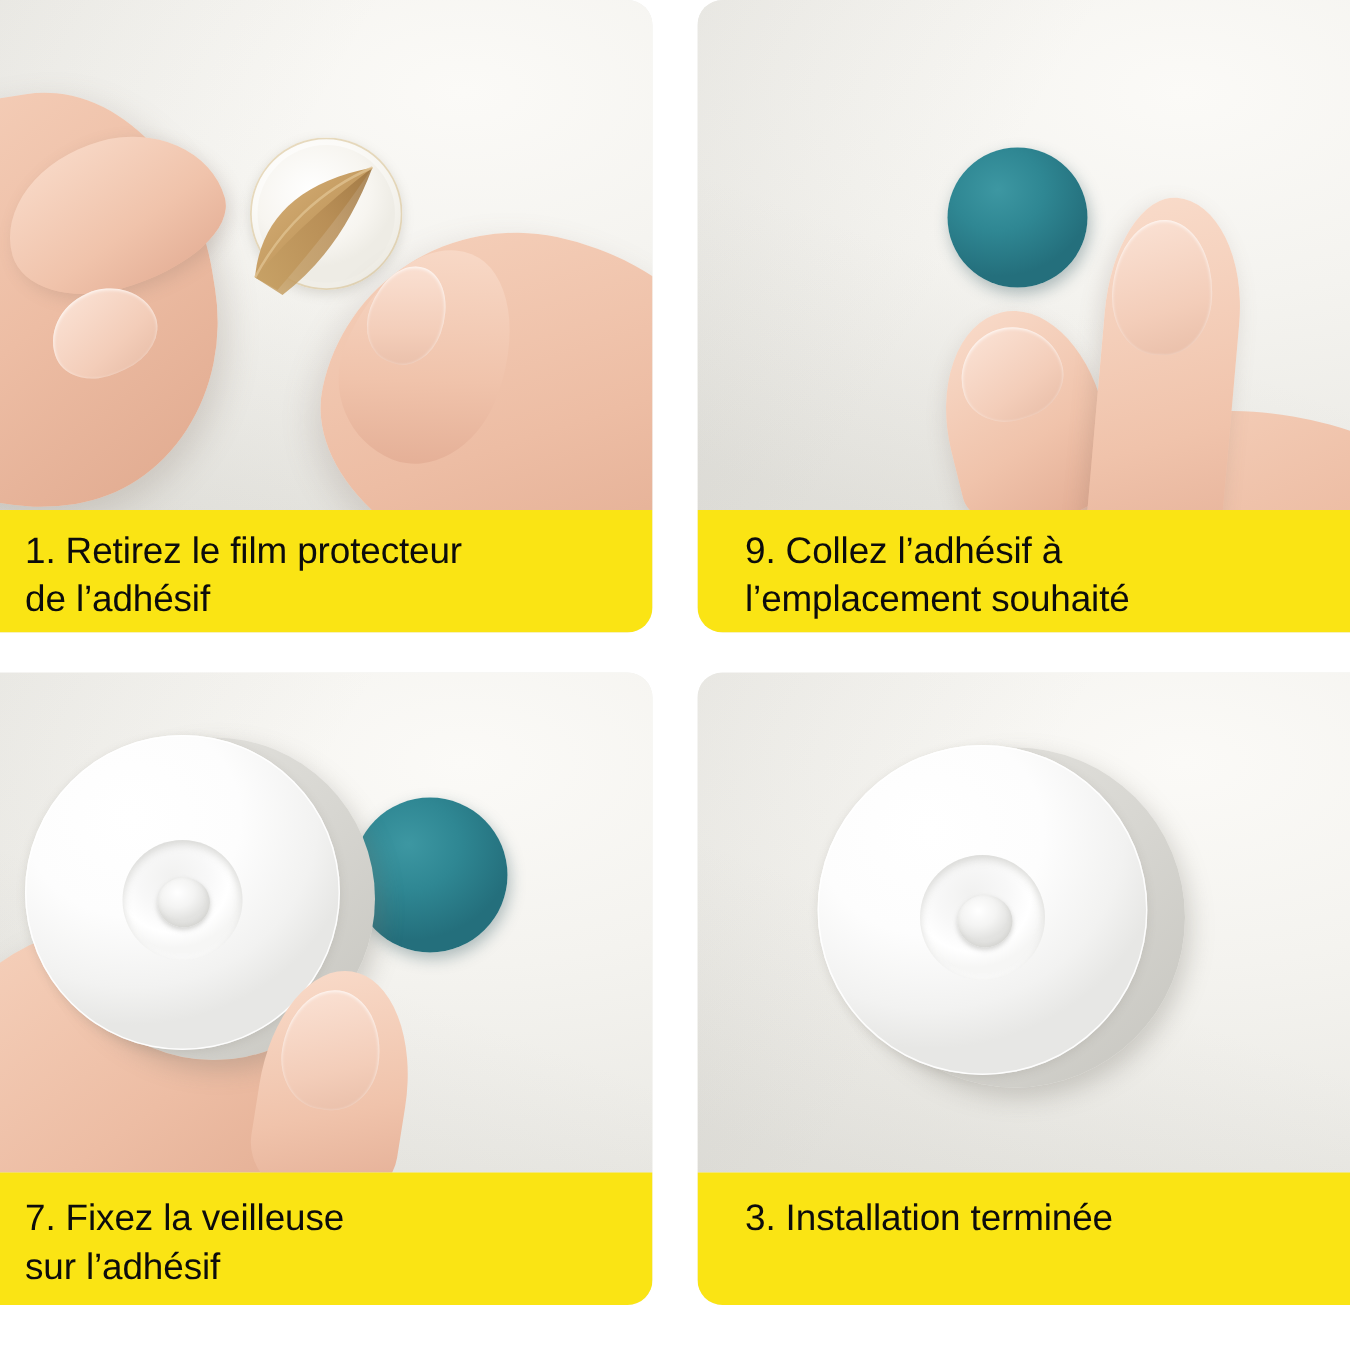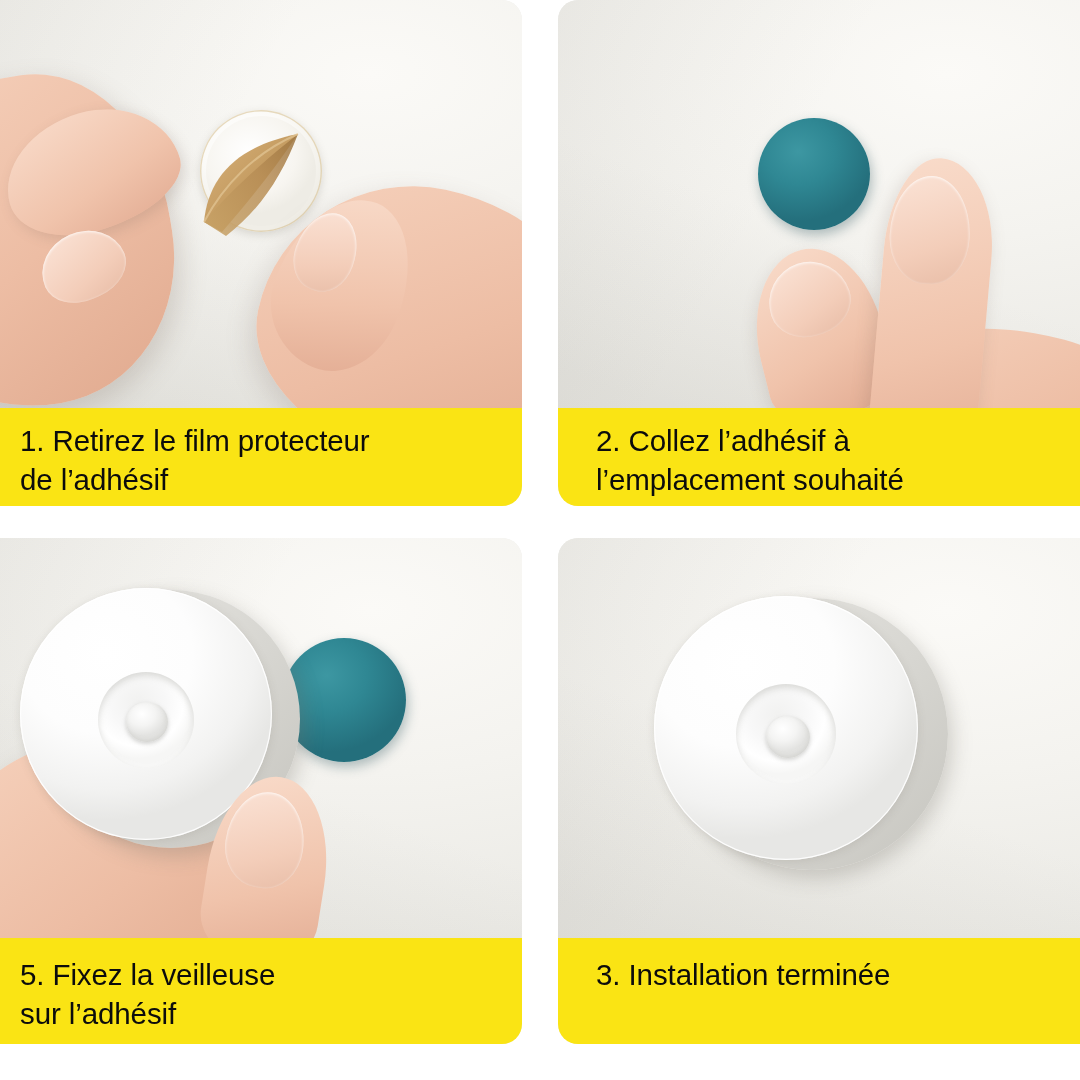--- a/index.html
+++ b/index.html
@@ -313,21 +313,21 @@
       <div class="obj hand h2-finger-b skin-b"></div>
       <div class="nail h2-nail-b"></div>
 
       <div class="obj teal-disc" style="left:200px; top:118px;"></div>
 
       <div class="obj hand h2-finger-a skin-b"></div>
       <div class="nail h2-nail-a"></div>
     </div>
 
     <div class="caption">
-      <div class="caption-text">2. Collez l’adhésif à
+      <div class="caption-text">9. Collez l’adhésif à
 l’emplacement  souhaité</div>
     </div>
   </div>
 
   <div class="panel p3">
     <div class="photo p3v">
       <div class="wall-shade"></div>
 
       <div class="obj teal-disc" style="left:300px; top:100px; width:124px; height:124px;"></div>
 
@@ -338,21 +338,21 @@
         <div class="nl-dish" style="position:absolute; left:78px; top:84px; width:96px; height:96px;">
           <div class="nl-dome" style="position:absolute; left:28px; top:30px; width:42px; height:40px;"></div>
         </div>
       </div>
 
       <div class="obj hand p3-thumb skin-b"></div>
       <div class="nail p3-thumb-nail"></div>
     </div>
 
     <div class="caption">
-      <div class="caption-text">5. Fixez la veilleuse
+      <div class="caption-text">7. Fixez la veilleuse
 sur l’adhésif</div>
     </div>
   </div>
 
   <div class="panel p4">
     <div class="photo p4v">
       <div class="wall-shade"></div>
       <div class="obj p4-wall-shadow"></div>
 
       <div class="nl nl-back" style="left:118px; top:60px; width:272px; height:272px;"></div>

